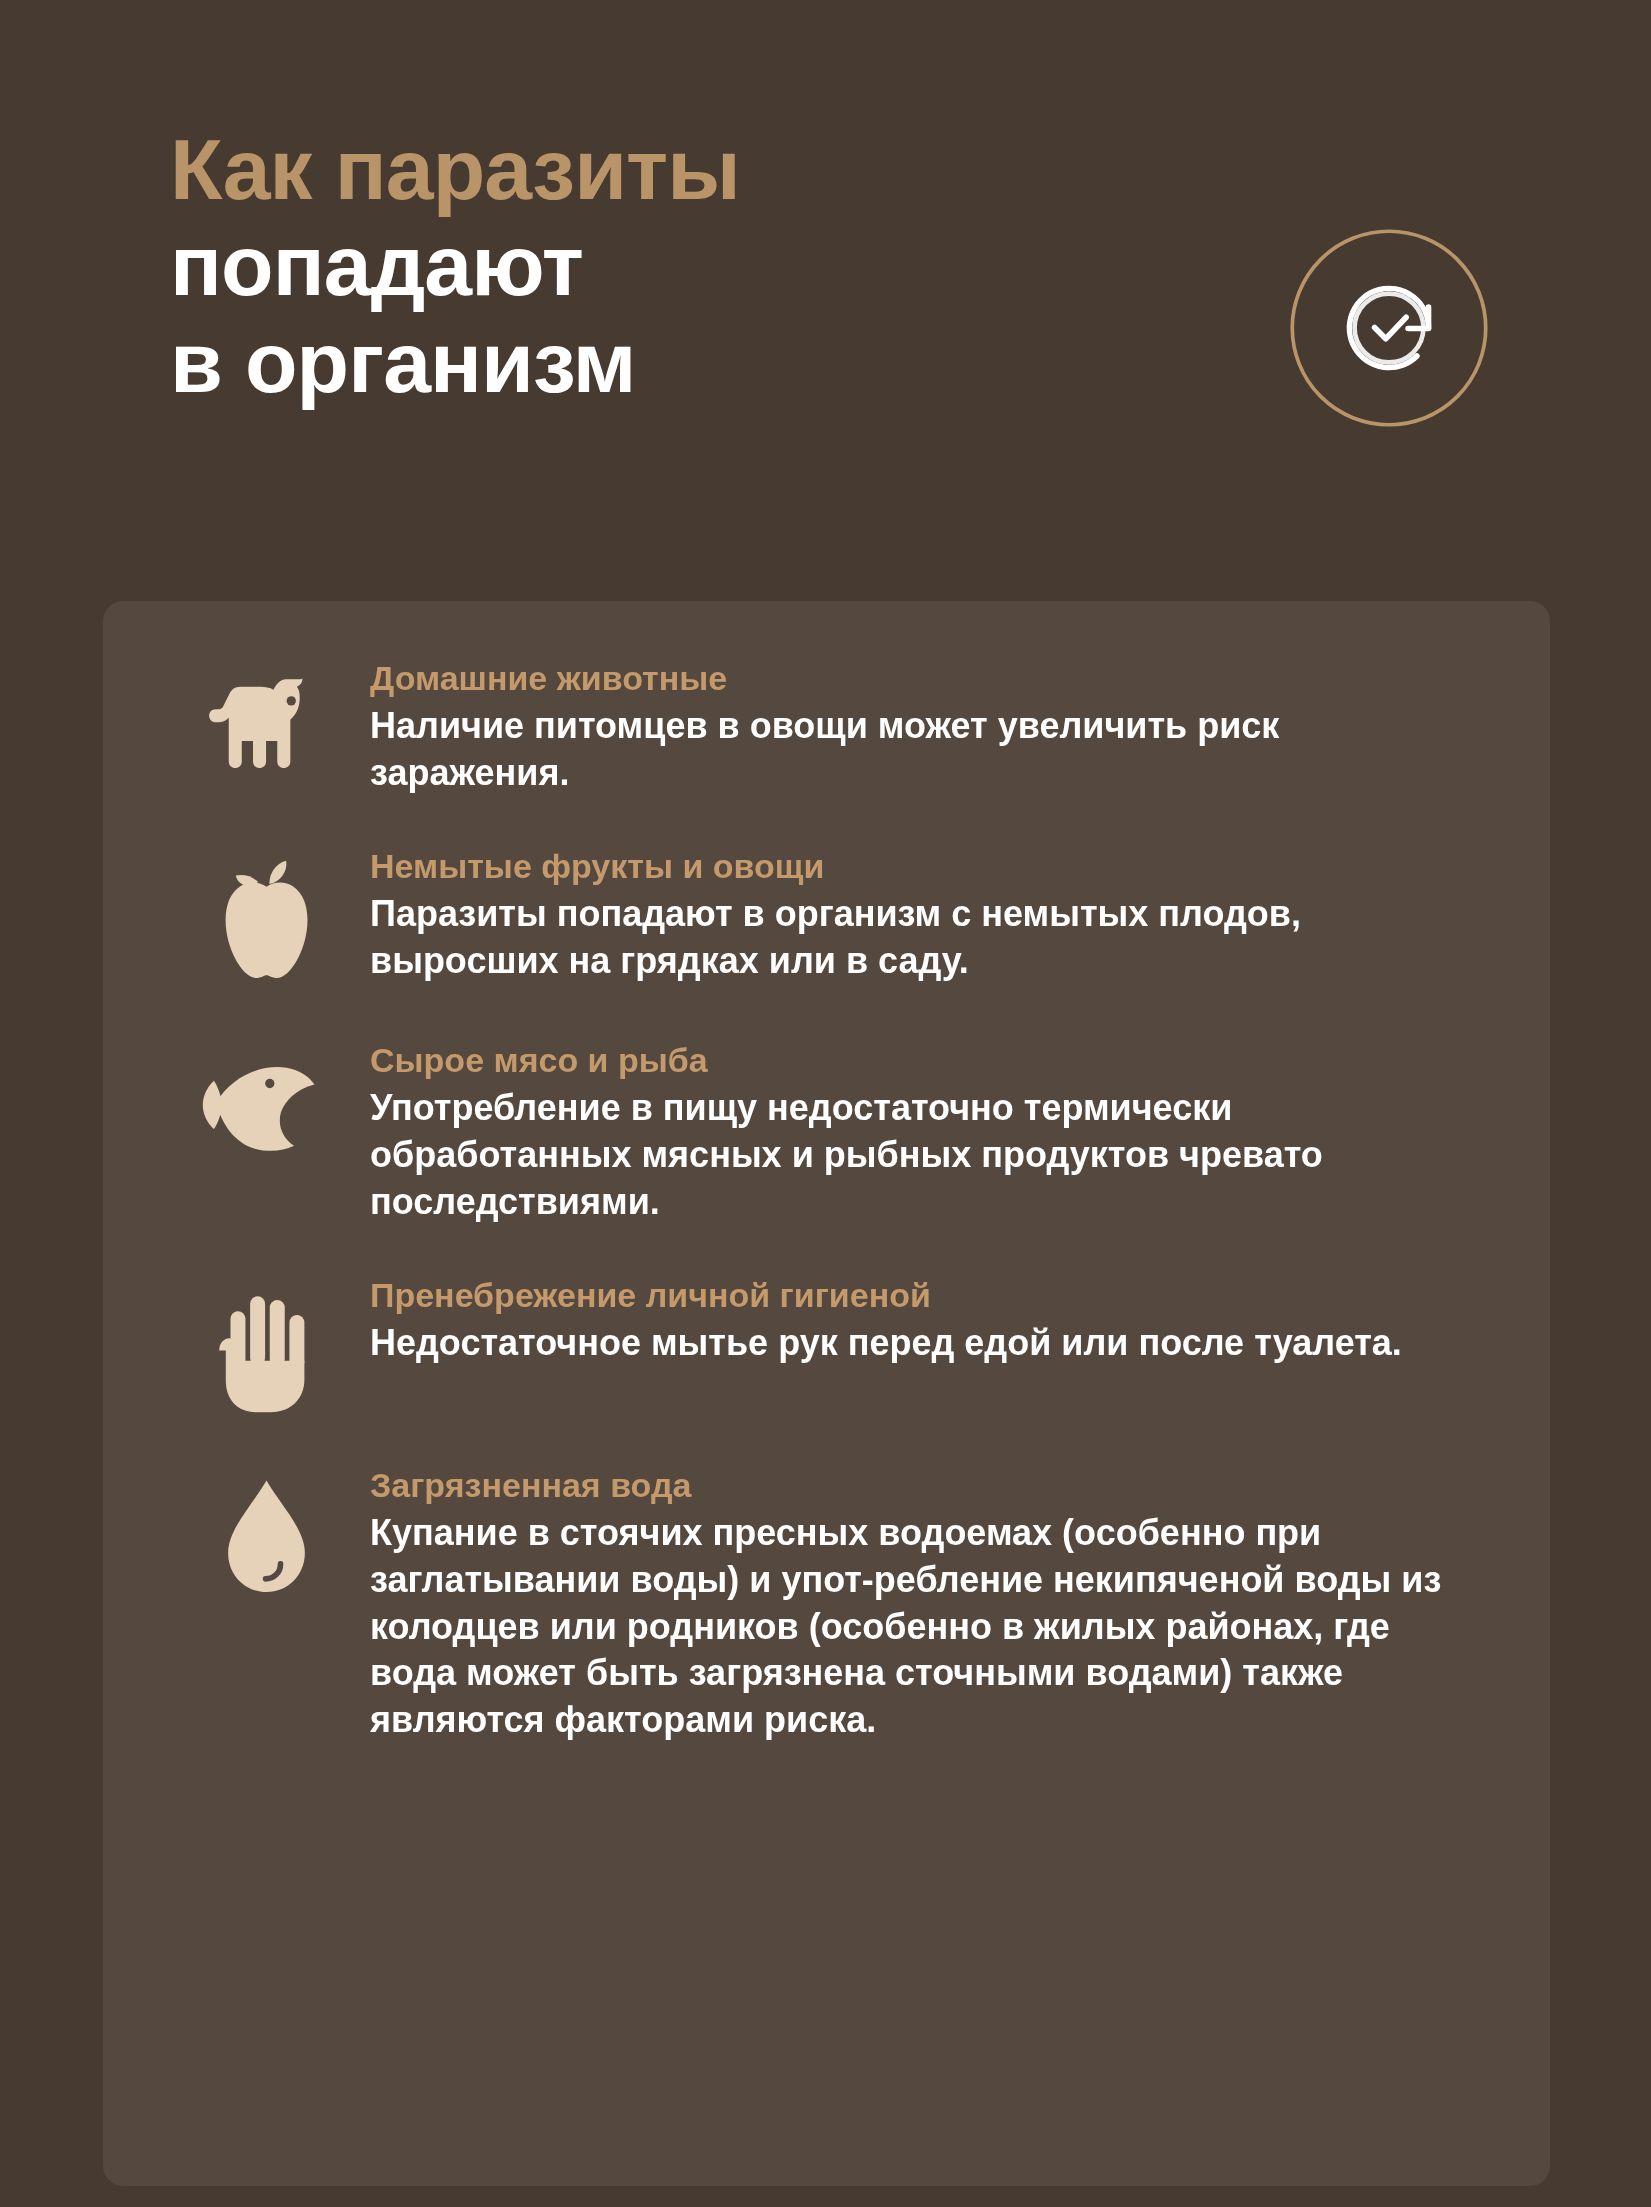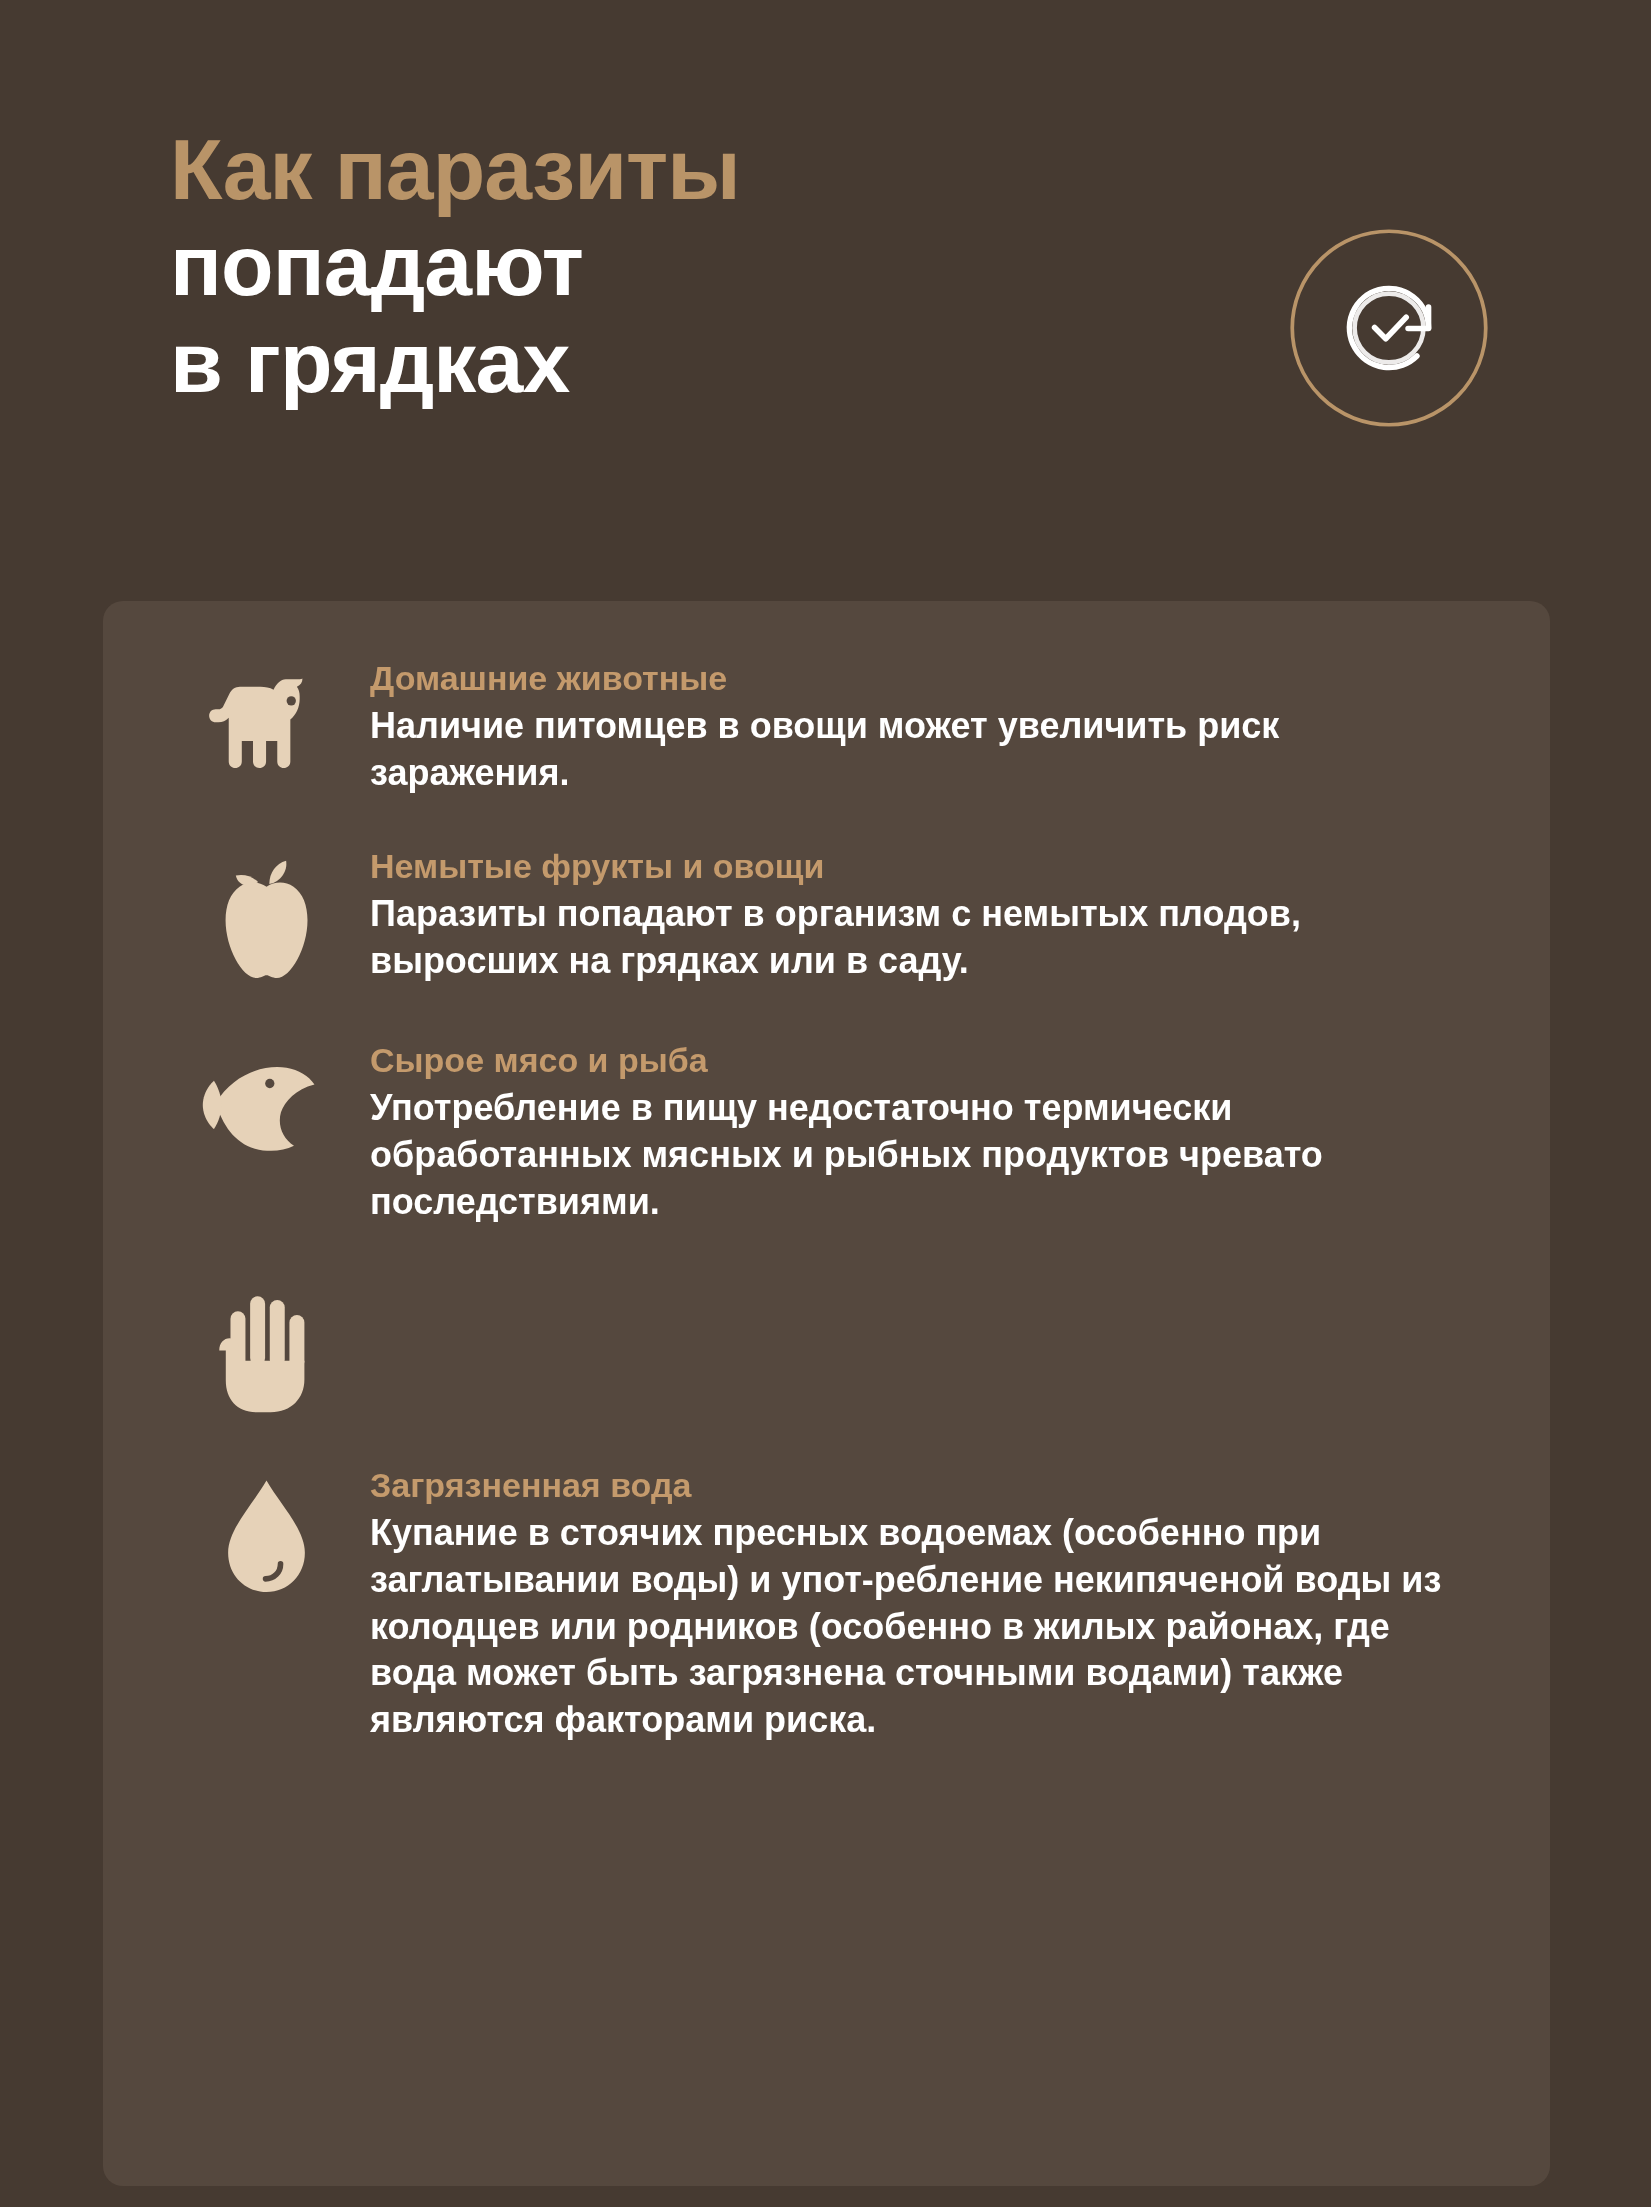--- a/index.html
+++ b/index.html
@@ -105,21 +105,21 @@
 </style>
 </head>
 <body>
 
 <div class="page">
 
   <div class="header">
     <h1 class="title">
       <span class="line accent">Как паразиты</span>
       <span class="line">попадают</span>
-      <span class="line">в грядках</span>
+      <span class="line">в организм</span>
     </h1>
   </div>
 
   <div class="badge">
     <svg width="200" height="200" viewBox="0 0 215 215" fill="none" xmlns="http://www.w3.org/2000/svg">
       <circle cx="107.5" cy="107.5" r="104" stroke="#B99468" stroke-width="4"></circle>
       <path d="M150 107.5a42.5 42.5 0 1 0 -12.5 30.1" stroke="#FFFFFF" stroke-width="6" stroke-linecap="round" fill="none"></path>
       <path d="M150 85 L150 108 L128 108" stroke="#FFFFFF" stroke-width="6" stroke-linecap="round" stroke-linejoin="round" fill="none"></path>
       <path d="M92 107 L104 119 L126 96" stroke="#FFFFFF" stroke-width="6" stroke-linecap="round" stroke-linejoin="round" fill="none"></path>
       <circle cx="107.5" cy="107.5" r="37" stroke="#FFFFFF" stroke-width="5" fill="none" opacity="0.9"></circle>
@@ -180,20 +180,24 @@
         <svg width="117" height="131" viewBox="0 0 125 140" xmlns="http://www.w3.org/2000/svg">
           <g fill="#E6D2B8">
             <rect x="24" y="28" width="16" height="62" rx="8"></rect>
             <rect x="45" y="12" width="16" height="74" rx="8"></rect>
             <rect x="66" y="16" width="16" height="72" rx="8"></rect>
             <rect x="87" y="32" width="16" height="58" rx="8"></rect>
             <path d="M12 70c0-8 5-13 11-13 6 0 10 5 10 12v12h70v20c0 20-14 35-36 35H52c-21 0-33-14-33-34V70z"></path>
           </g>
         </svg>
       </div>
+      <div class="item-body">
+        <p class="item-title">Пренебрежение личной гигиеной</p>
+        <p class="item-text">Недостаточное мытье рук перед едой или после туалета.</p>
+      </div>
     </div>
 
     <div class="item">
       <div class="item-icon">
         <svg width="103" height="131" viewBox="0 0 110 140" xmlns="http://www.w3.org/2000/svg">
           <g fill="#E6D2B8">
             <path d="M55 6C40 32 14 58 14 83c0 24 18 42 41 42s41-18 41-42C96 58 70 32 55 6z"></path>
             <path d="M70 95c0 9-7 16-16 16" stroke="#55483E" stroke-width="6" fill="none" stroke-linecap="round"></path>
           </g>
         </svg>

